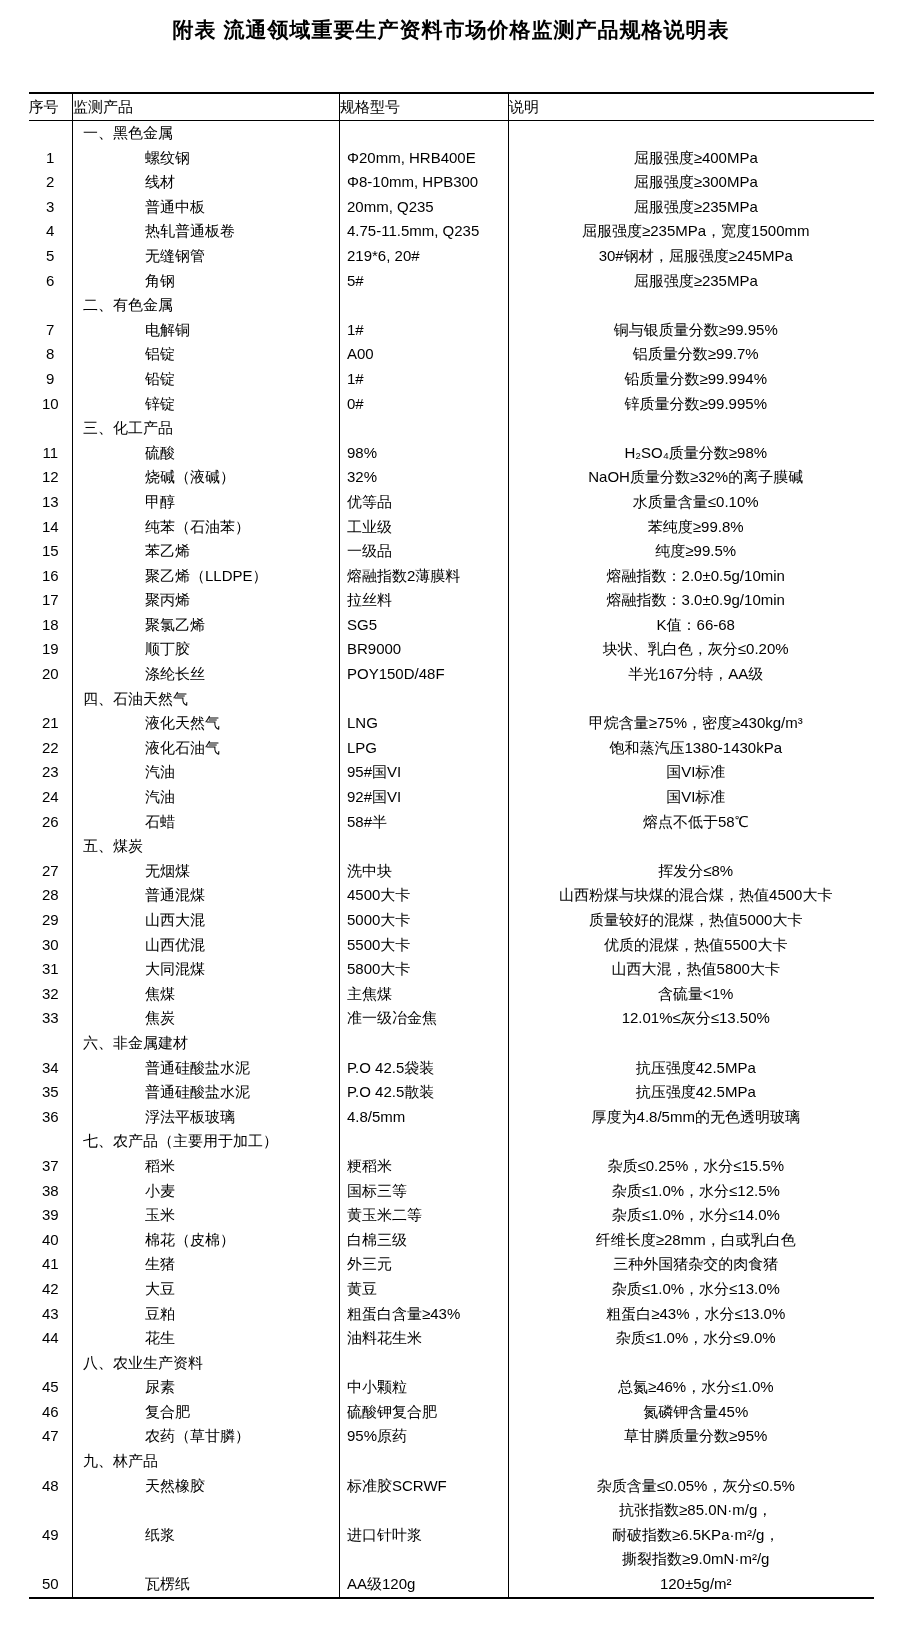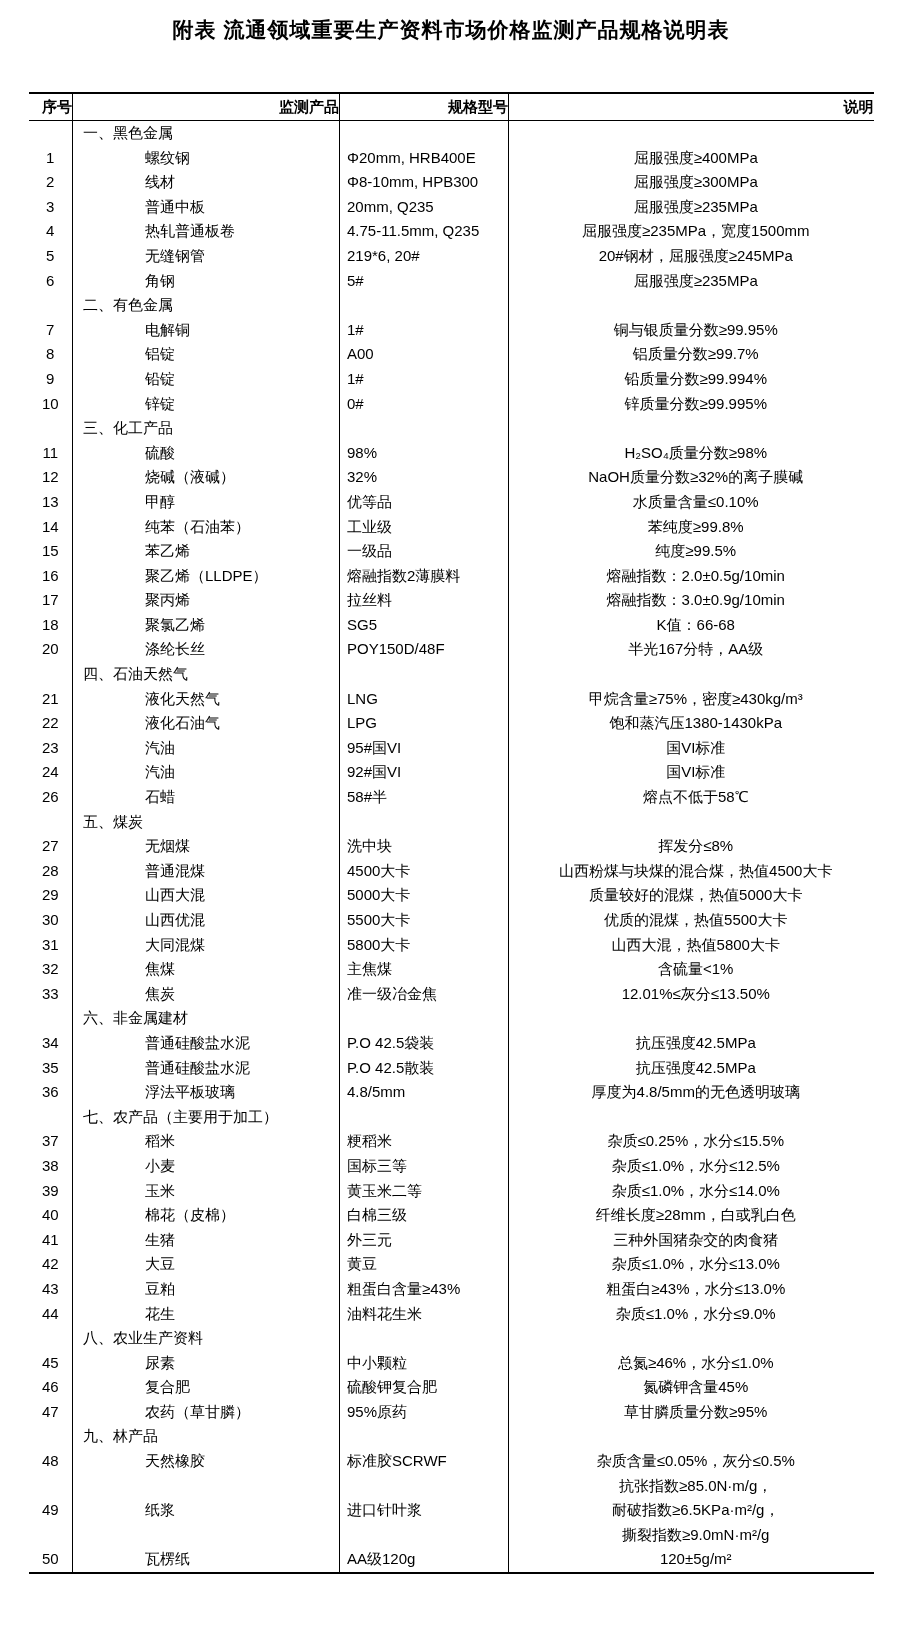--- a/index.html
+++ b/index.html
@@ -32,22 +32,22 @@
     margin: 48px auto 0 auto;
     border-top: 2.5px solid #000;
     border-bottom: 2.5px solid #000;
     font-size: 15px;
   }
   col.c-no   { width: 44px;  }
   col.c-prod { width: 267px; }
   col.c-spec { width: 169px; }
   col.c-desc { width: 365px; }
   thead th {
-    font-weight: bold;
-    text-align: right;
+    font-weight: normal;
+    text-align: left;
     height: 26px;
     padding: 0;
     border-bottom: 1.5px solid #000;
     vertical-align: middle;
     margin-left: 8px;
   }
   th + th, td + td { border-left: 1px solid #000; }
   tbody td {
     padding: 0;
     vertical-align: top;
@@ -124,21 +124,21 @@
           <td class="spec-cell">4.75-11.5mm, Q235</td>
           <td class="desc-cell">
             <div class="desc-line">屈服强度≥235MPa，宽度1500mm</div>
           </td>
         </tr>
         <tr>
           <td class="no-cell">5</td>
           <td class="prod-cell">无缝钢管</td>
           <td class="spec-cell">219*6, 20#</td>
           <td class="desc-cell">
-            <div class="desc-line">20#钢材，屈服强度≥245MPa</div>
+            <div class="desc-line">30#钢材，屈服强度≥245MPa</div>
           </td>
         </tr>
         <tr>
           <td class="no-cell">6</td>
           <td class="prod-cell">角钢</td>
           <td class="spec-cell">5#</td>
           <td class="desc-cell">
             <div class="desc-line">屈服强度≥235MPa</div>
           </td>
         </tr>
@@ -241,20 +241,28 @@
           <td class="desc-cell">
             <div class="desc-line">熔融指数：3.0±0.9g/10min</div>
           </td>
         </tr>
         <tr>
           <td class="no-cell">18</td>
           <td class="prod-cell">聚氯乙烯</td>
           <td class="spec-cell">SG5</td>
           <td class="desc-cell">
             <div class="desc-line">K值：66-68</div>
+          </td>
+        </tr>
+        <tr>
+          <td class="no-cell">19</td>
+          <td class="prod-cell">顺丁胶</td>
+          <td class="spec-cell">BR9000</td>
+          <td class="desc-cell">
+            <div class="desc-line">块状、乳白色，灰分≤0.20%</div>
           </td>
         </tr>
         <tr>
           <td class="no-cell">20</td>
           <td class="prod-cell">涤纶长丝</td>
           <td class="spec-cell">POY150D/48F</td>
           <td class="desc-cell">
             <div class="desc-line">半光167分特，AA级</div>
           </td>
         </tr>

